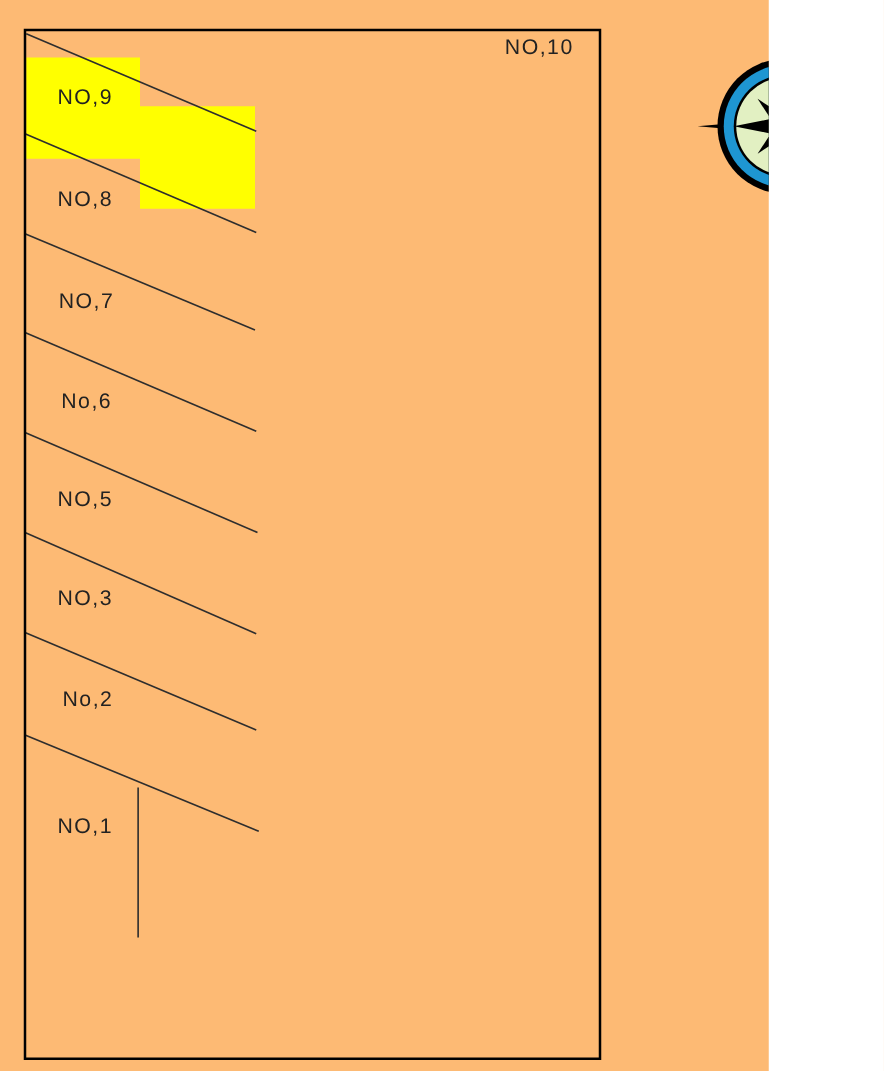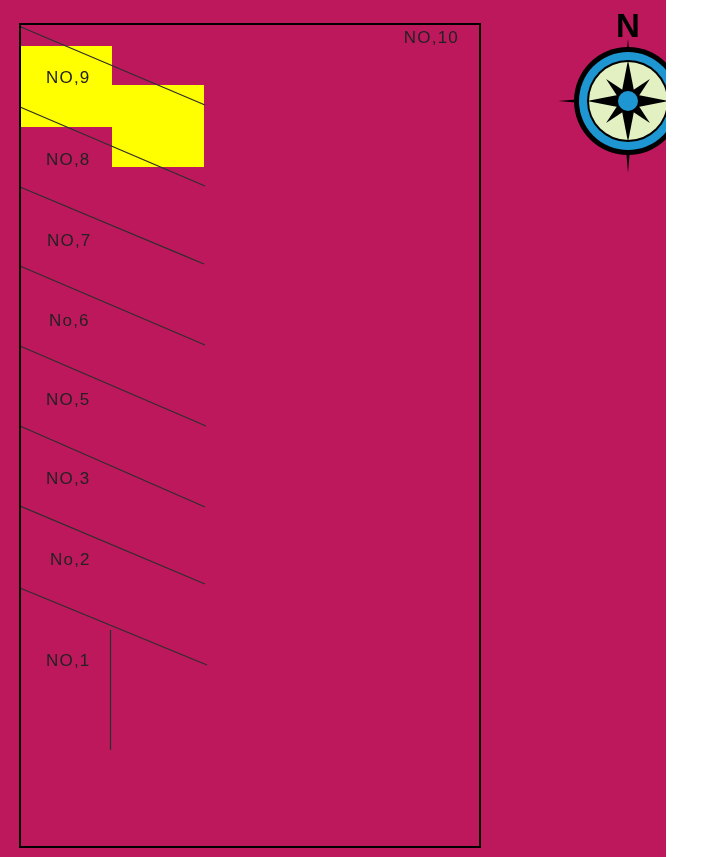--- a/index.html
+++ b/index.html
@@ -5,23 +5,23 @@
   html, body {
     margin: 0;
     padding: 0;
     background: #ffffff;
     width: 707px;
     height: 857px;
     font-family: "Liberation Sans", sans-serif;
   }
   .canvas {
     position: relative;
-    width: 666px;
+    width: 615px;
     height: 857px;
-    background: #be185d;
+    background: #fdba74;
     overflow: hidden;
   }
   svg { display: block; }
   .parcel-label {
     font-family: "Liberation Sans", sans-serif;
     font-size: 17px;
     letter-spacing: 1.2px;
     fill: #222222;
   }
   .north-label {

